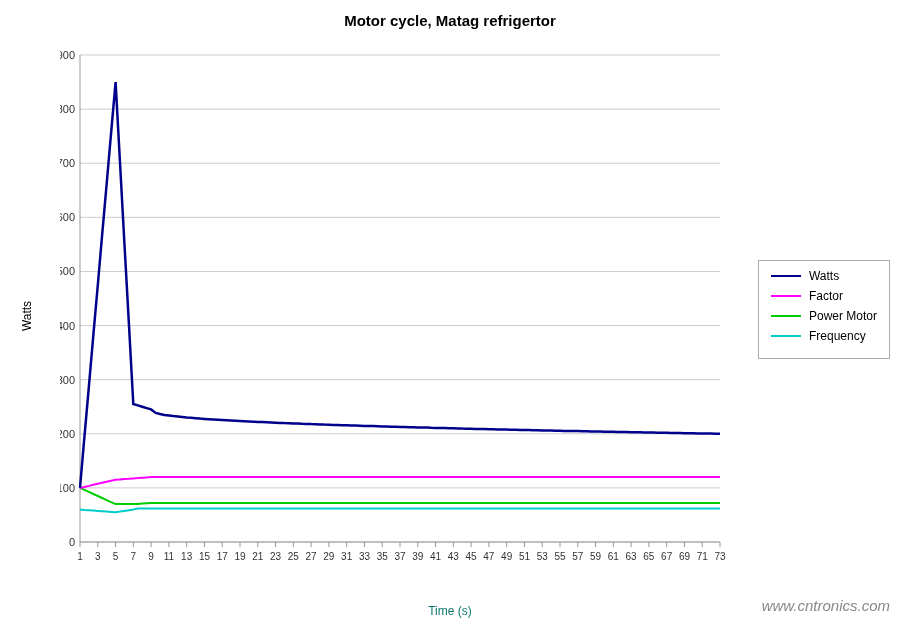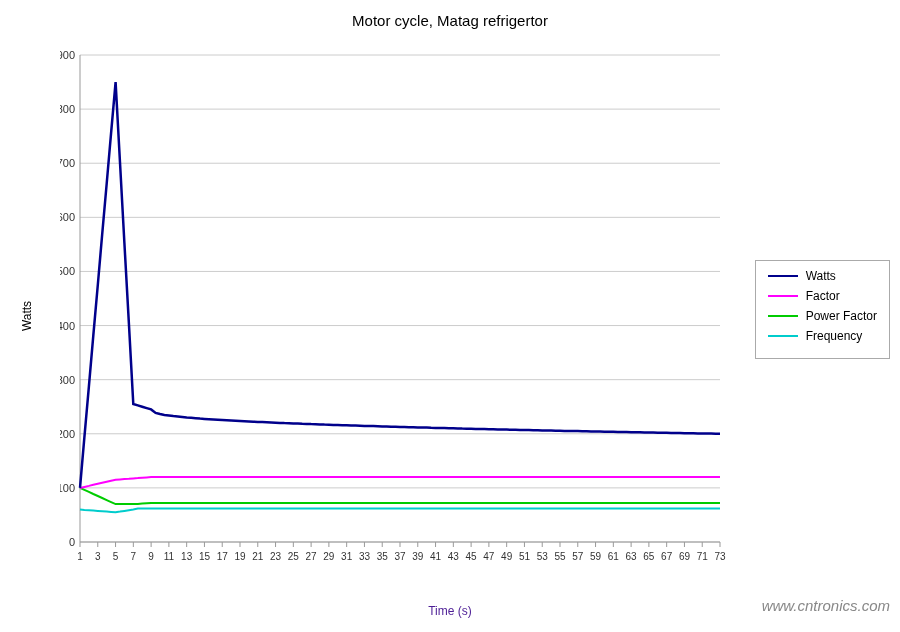--- a/index.html
+++ b/index.html
@@ -12,40 +12,40 @@
       position: relative;
     }
     #chart-container {
       width: 900px;
       height: 632px;
       position: relative;
     }
     #chart-title {
       text-align: center;
       font-size: 15px;
-      font-weight: normal;
+      font-weight: bold;
       padding-top: 12px;
       color: #000;
     }
     #y-axis-label {
       position: absolute;
       left: 12px;
       top: 50%;
       transform: translateY(-50%) rotate(-90deg);
       font-size: 12px;
       color: #000;
       white-space: nowrap;
     }
     #x-axis-label {
       position: absolute;
       bottom: 14px;
       left: 50%;
       transform: translateX(-50%);
       font-size: 12px;
-      color: #4c1d95;
+      color: #0f766e;
     }
     #watermark {
       position: absolute;
       bottom: 18px;
       right: 10px;
       font-size: 15px;
       color: #888;
       font-style: italic;
     }
     #legend {
@@ -185,21 +185,21 @@
       <div class="legend-item">
         <div class="legend-line" style="background:#00008B;"></div>
         <span>Watts</span>
       </div>
       <div class="legend-item">
         <div class="legend-line" style="background:#FF00FF;"></div>
         <span>Factor</span>
       </div>
       <div class="legend-item">
         <div class="legend-line" style="background:#00CC00;"></div>
-        <span>Power Factor</span>
+        <span>Power Motor</span>
       </div>
       <div class="legend-item">
         <div class="legend-line" style="background:#00CCCC;"></div>
         <span>Frequency</span>
       </div>
     </div>
   <div id="watermark">www.cntronics.com</div>
 </div>
 
 </body></html>

